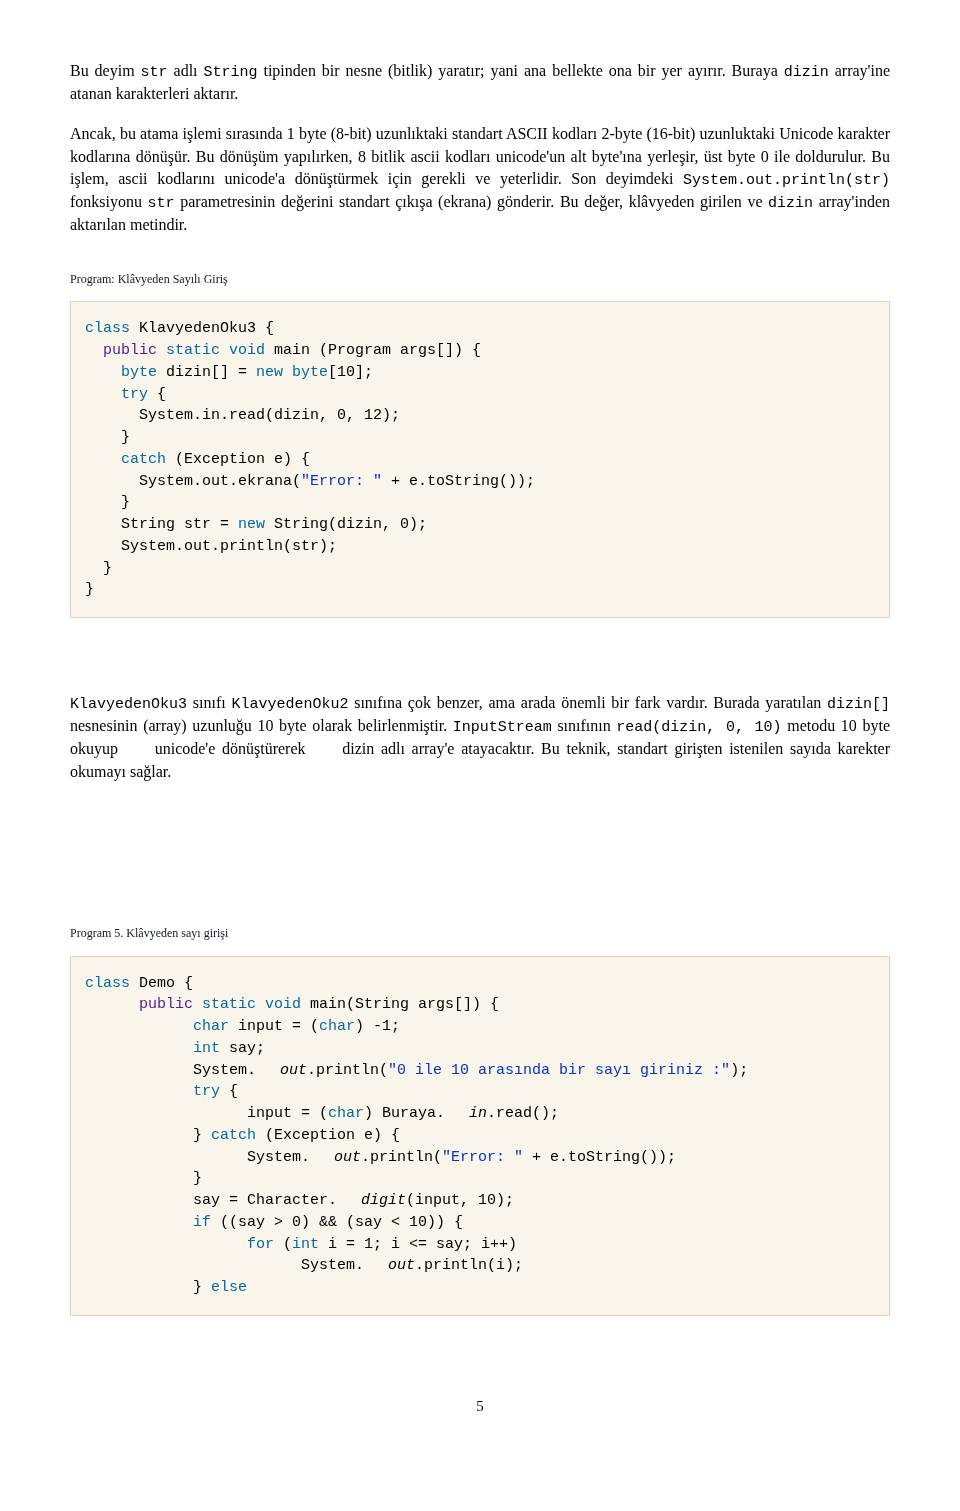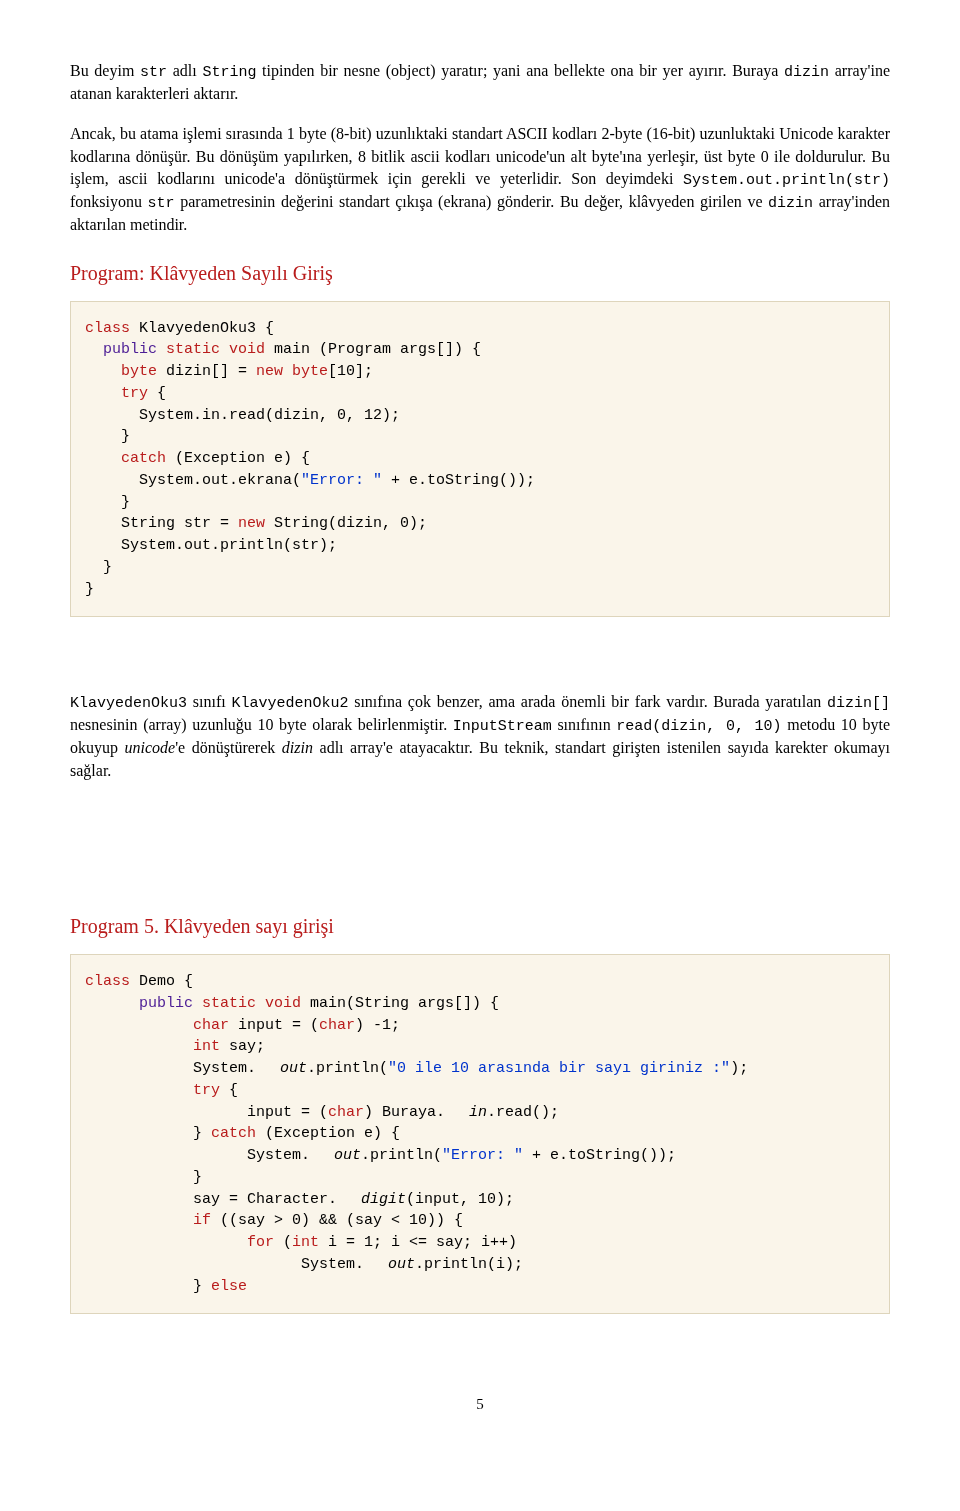--- a/index.html
+++ b/index.html
@@ -15,54 +15,54 @@
   }
   .para {
     text-align: justify;
     margin: 0 0 18px 0;
   }
   .mono {
     font-family: Liberation Mono, monospace;
     font-size: 15px;
   }
   .italic {
-    font-style: italic;
+    margin-left: 30px;
   }
   .heading-blue {
-    color: #b91c1c;
-    font-size: 20px;
-    margin: 22px 0 14px 0;
+    color: #0f172a;
+    font-size: 12px;
+    margin: 34px 0 14px 0;
   }
   .code-block {
     background: #faf5ea;
     border: 1px solid #ded5bc;
     padding: 16px 14px;
     font-family: "Courier New", Courier, monospace;
     font-size: 15px;
     line-height: 1.45;
     white-space: pre;
     margin: 0 0 24px 0;
   }
-  .kw-blue { color: #b91c1c; }       
+  .kw-blue { color: #0369a1; }       
   .kw-green { color: #4c1d95; }     
   .str-blue { color: #0033cc; }      
   .meth-ital { font-style: italic; margin-left: 24px; } 
   .spacer-lg { height: 50px; }
   .spacer-xl { height: 90px; }
   .page-num {
     text-align: center;
     margin-top: 80px;
     font-size: 15px;
   }
 </style>
 </head>
 <body>
 
 <p class="para">
-  <span>Bu deyim </span><span class="mono">str</span><span> adlı </span><span class="mono">String</span><span> tipinden bir nesne (object) yaratır; yani ana bellekte ona bir yer ayırır. Buraya </span><span class="mono">dizin</span><span> array'ine atanan karakterleri aktarır.</span>
+  <span>Bu deyim </span><span class="mono">str</span><span> adlı </span><span class="mono">String</span><span> tipinden bir nesne (bitlik) yaratır; yani ana bellekte ona bir yer ayırır. Buraya </span><span class="mono">dizin</span><span> array'ine atanan karakterleri aktarır.</span>
 </p>
 
 <p class="para">
   <span>Ancak, bu atama işlemi sırasında 1 byte (8-bit) uzunlıktaki standart ASCII kodları 2-byte (16-bit) uzunluktaki Unicode karakter kodlarına dönüşür. Bu dönüşüm yapılırken, 8 bitlik ascii kodları unicode'un alt byte'ına yerleşir, üst byte 0 ile doldurulur. Bu işlem, ascii kodlarını unicode'a dönüştürmek için gerekli ve yeterlidir. Son deyimdeki </span><span class="mono">System.out.println(str)</span><span>  fonksiyonu </span><span class="mono">str</span><span> parametresinin değerini standart çıkışa (ekrana) gönderir. Bu değer, klâvyeden girilen ve </span><span class="mono">dizin</span><span> array'inden aktarılan metindir.</span>
 </p>
 
 <p class="heading-blue">Program: Klâvyeden Sayılı Giriş</p>
 
 <div class="code-block"><span class="kw-blue">class</span><span> KlavyedenOku3 {</span>
 <span class="kw-green">  public</span><span class="kw-blue"> static</span><span class="kw-blue"> void</span><span> main (Program args[]) {</span>

